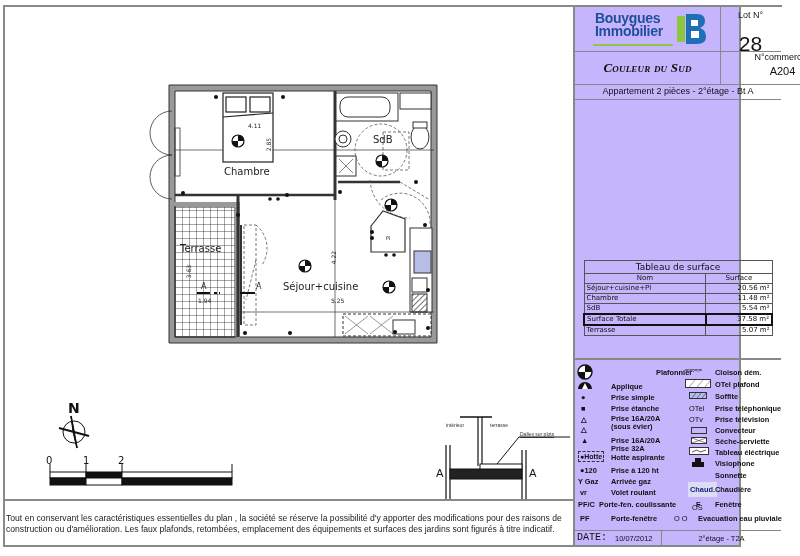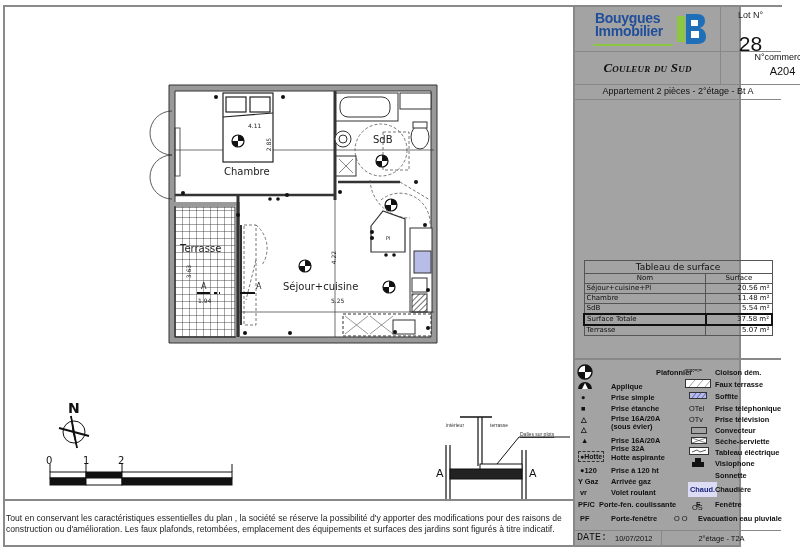--- a/index.html
+++ b/index.html
@@ -1,19 +1,19 @@
 <!DOCTYPE html>
 <html><head>
 <meta charset="utf-8">
 <style>
   html,body{margin:0;padding:0;background:#fff;}
   body{width:800px;height:556px;position:relative;overflow:hidden;font-family:"Liberation Sans",sans-serif;color:#111;}
   .frame{position:absolute;left:3px;top:5px;width:779px;height:542px;border:2px solid #8a8a8a;border-right:none;border-bottom:none;box-sizing:border-box;}
   .plan{position:absolute;left:0;top:0;width:800px;height:556px;}
-  .right{position:absolute;left:573px;top:5px;width:168px;height:542px;border:2px solid #888;box-sizing:border-box;background:#a3a3a3;}
+  .right{position:absolute;left:573px;top:5px;width:168px;height:542px;border:2px solid #888;box-sizing:border-box;background:#c4b5fd;}
   .logo-cell{position:absolute;left:0;top:0;width:145px;height:44px;border-bottom:1px solid #888;border-right:1px solid #888;}
   .lot-cell{position:absolute;left:145px;top:0;width:61px;height:44px;border-bottom:1px solid #888;text-align:center;}
   .lot-label{font-size:9px;margin-top:3px;color:#222;}
   .lot-num{font-size:21px;margin-top:12px;color:#111;}
   .logo-text{position:absolute;left:20px;top:5px;font-weight:bold;font-size:14px;line-height:13px;color:#1f4e9a;letter-spacing:-0.3px;}
   .logo-b{position:absolute;left:102px;top:5px;width:30px;height:34px;}
   .logo-swoosh{position:absolute;left:18px;top:37px;width:80px;height:2px;background:#8dc641;border-radius:2px;}
   .program-cell{position:absolute;left:0;top:44px;width:145px;height:33px;border-right:1px solid #888;border-bottom:1px solid #888;text-align:center;}
   .program-name{font-family:"Liberation Serif",serif;font-style:italic;font-weight:bold;font-size:13px;margin-top:9px;letter-spacing:0.2px;font-variant:small-caps;}
   .comm-cell{position:absolute;left:145px;top:44px;width:61px;height:33px;border-bottom:1px solid #888;text-align:center;padding-left:32px;}
@@ -361,21 +361,21 @@
     <div class="leg-sym" style="left:5px;top:154px;">PF</div>
     <div class="leg-item" style="left:36px;top:154px;">Porte-fenêtre</div>
 
     <div class="leg-sym" style="left:110px;top:7px;font-size:6px;letter-spacing:-0.5px;">=:=:=:=</div>
     <div class="leg-item" style="left:140px;top:8px;">Cloison dém.</div>
 
     <svg style="position:absolute;left:110px;top:19px;" width="26" height="9">
       <rect x="0.5" y="0.5" width="25" height="8" fill="#fff" stroke="#333"></rect>
       <path d="M4 8 L10 1 M12 8 L18 1 M20 8 L25 2" stroke="#666" stroke-width="0.6"></path>
     </svg>
-    <div class="leg-item" style="left:140px;top:20px;">Faux terrasse</div>
+    <div class="leg-item" style="left:140px;top:20px;">OTel plafond</div>
 
     <svg style="position:absolute;left:114px;top:32px;" width="18" height="7">
       <rect x="0.5" y="0.5" width="17" height="6" fill="#b8bde8" stroke="#333"></rect>
       <path d="M3 6 L7 1 M8 6 L12 1 M13 6 L17 1" stroke="#5560c0" stroke-width="1"></path>
     </svg>
     <div class="leg-item" style="left:140px;top:32px;">Soffite</div>
 
     <div class="leg-sym" style="left:114px;top:44px;font-weight:normal;">OTel</div>
     <div class="leg-item" style="left:140px;top:44px;">Prise téléphonique</div>
 

